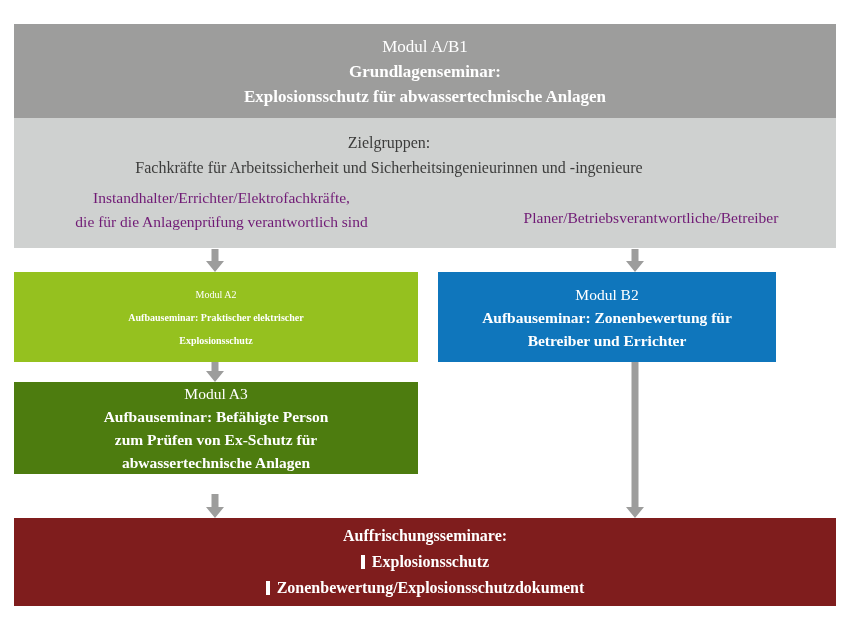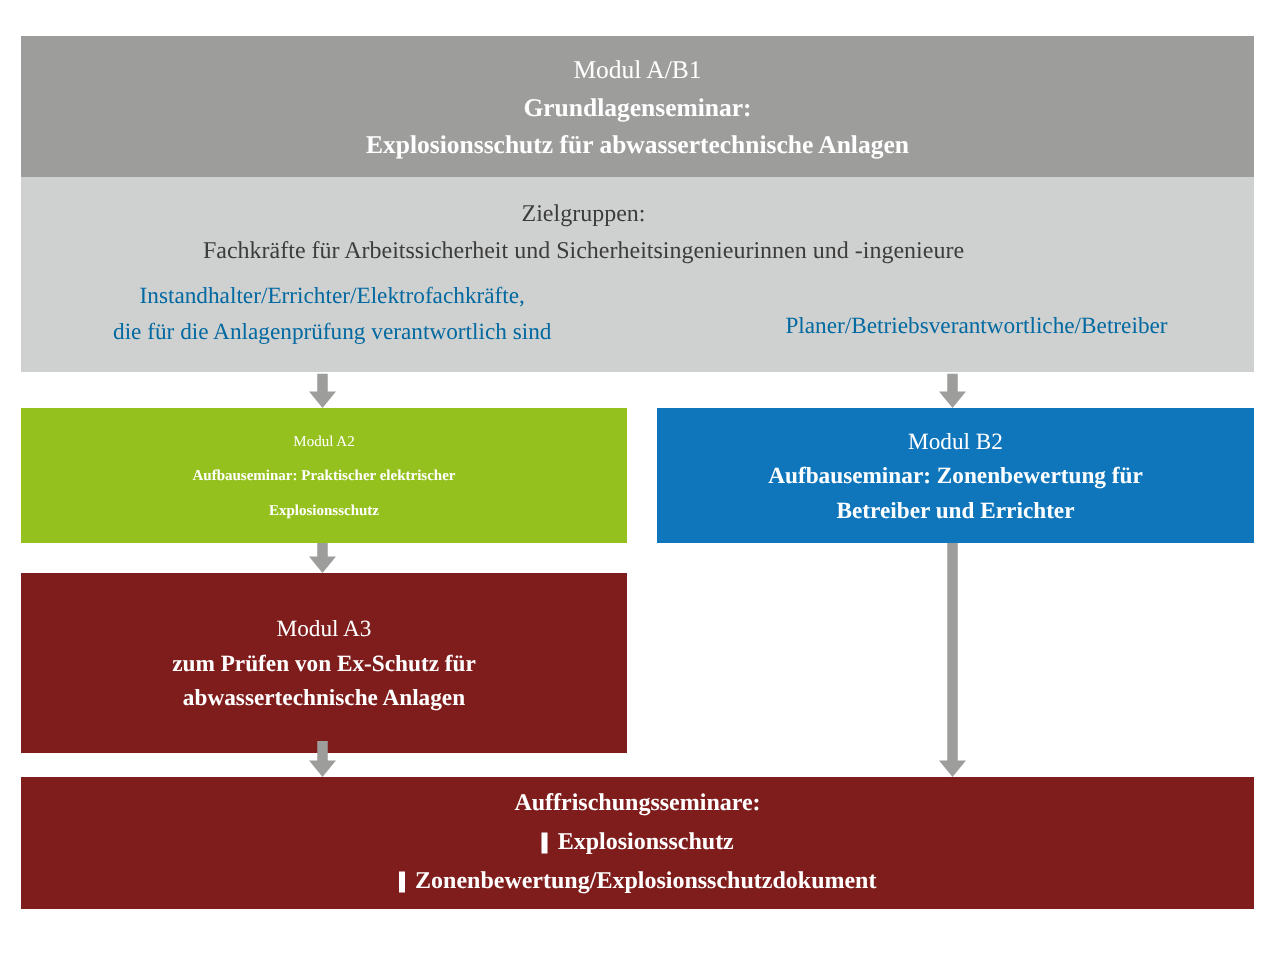--- a/index.html
+++ b/index.html
@@ -68,21 +68,21 @@
     line-height: 25px;
     color: #3c3c3b;
   }
 
   .target-col {
     position: absolute;
     top: 68px;
     text-align: center;
     font-size: 15.5px;
     line-height: 24px;
-    color: #0369a1;
+    color: #701a75;
   }
   #target-col-left  { left: 14px;  width: 387px; }
   #target-col-right { left: 438px; width: 398px; margin-top: 20px; }
 
   
   #band-gap {
     position: absolute;
     left: 415px;
     top: 186px;
     width: 23px;
@@ -97,33 +97,33 @@
     width: 404px;
     height: 90px;
     background: #95c11f;
     font-size: 10px;
     line-height: 23px;
   }
 
   #box-b2 {
     left: 438px;
     top: 272px;
-    width: 398px;
+    width: 338px;
     height: 90px;
     background: #0f76bc;
     font-size: 15.5px;
     line-height: 23px;
   }
 
   #box-a3 {
     left: 14px;
     top: 382px;
     width: 404px;
-    height: 120px;
-    background: #7f1d1d;
+    height: 92px;
+    background: #4d7c0f;
     font-size: 15.5px;
     line-height: 23px;
     justify-content: center;
   }
 
   
   #footer-box {
     left: 14px;
     top: 518px;
     width: 822px;
@@ -208,20 +208,21 @@
   </div>
 
   <div class="arrow" style="left:206px; top:362px; height:20px;">
     <svg width="18" height="20" viewBox="0 0 18 20">
       <path d="M5.5 0 H12.5 V9 H18 L9 20 L0 9 H5.5 Z" fill="#9d9d9c"></path>
     </svg>
   </div>
 
   <div class="box" id="box-a3">
     <span class="line line-reg">Modul A3</span>
+    <span class="line line-bold">Aufbauseminar: Befähigte Person</span>
     <span class="line line-bold">zum Prüfen von Ex-Schutz für</span>
     <span class="line line-bold">abwassertechnische Anlagen</span>
   </div>
 
   <div class="arrow" style="left:206px; top:494px; height:24px;">
     <svg width="18" height="24" viewBox="0 0 18 24">
       <path d="M5.5 0 H12.5 V13 H18 L9 24 L0 13 H5.5 Z" fill="#9d9d9c"></path>
     </svg>
   </div>
 

